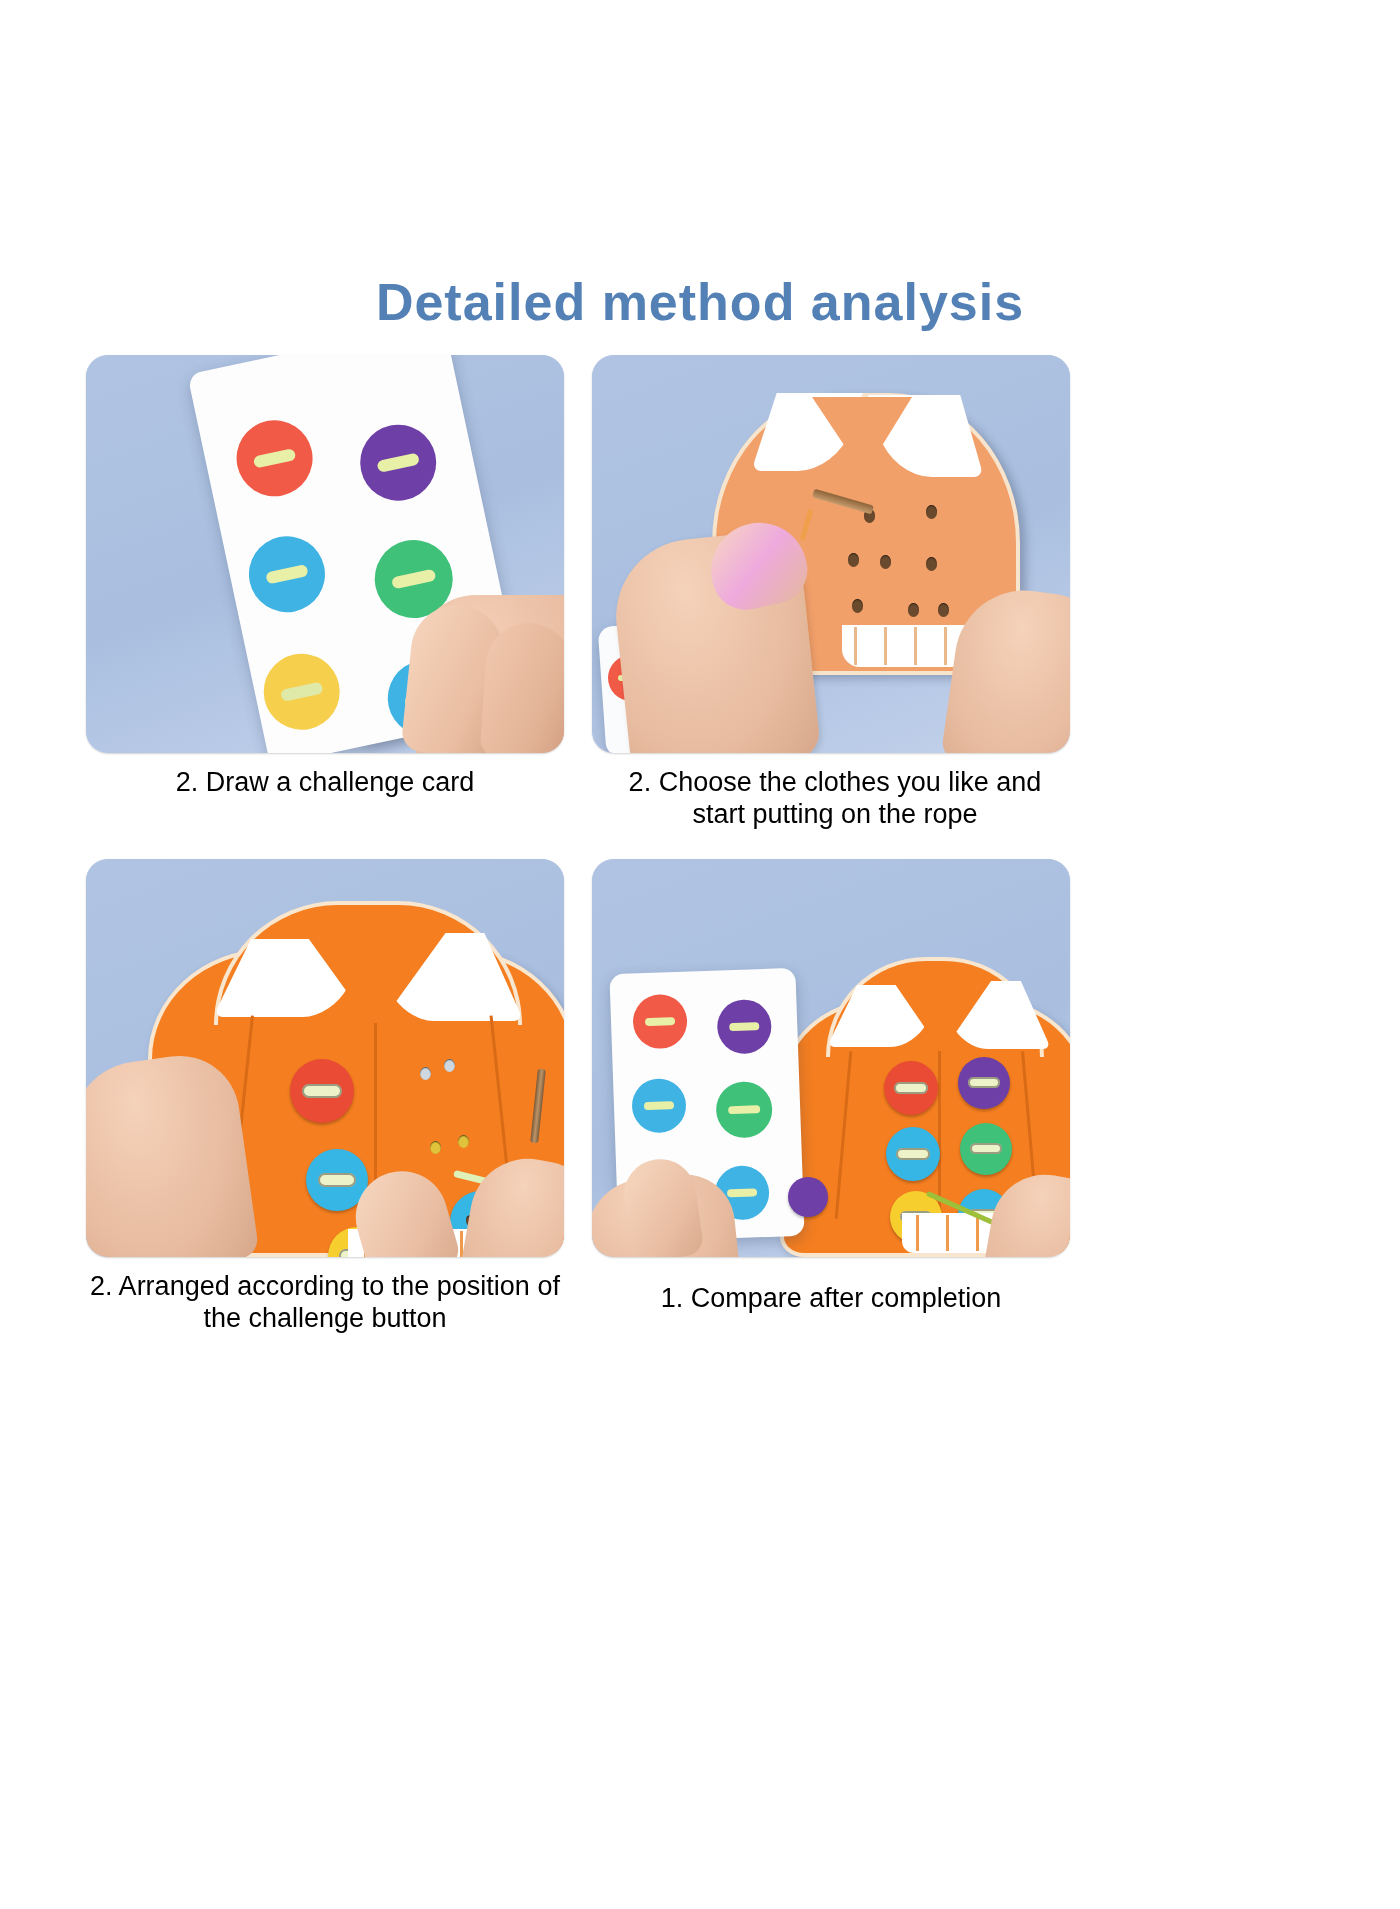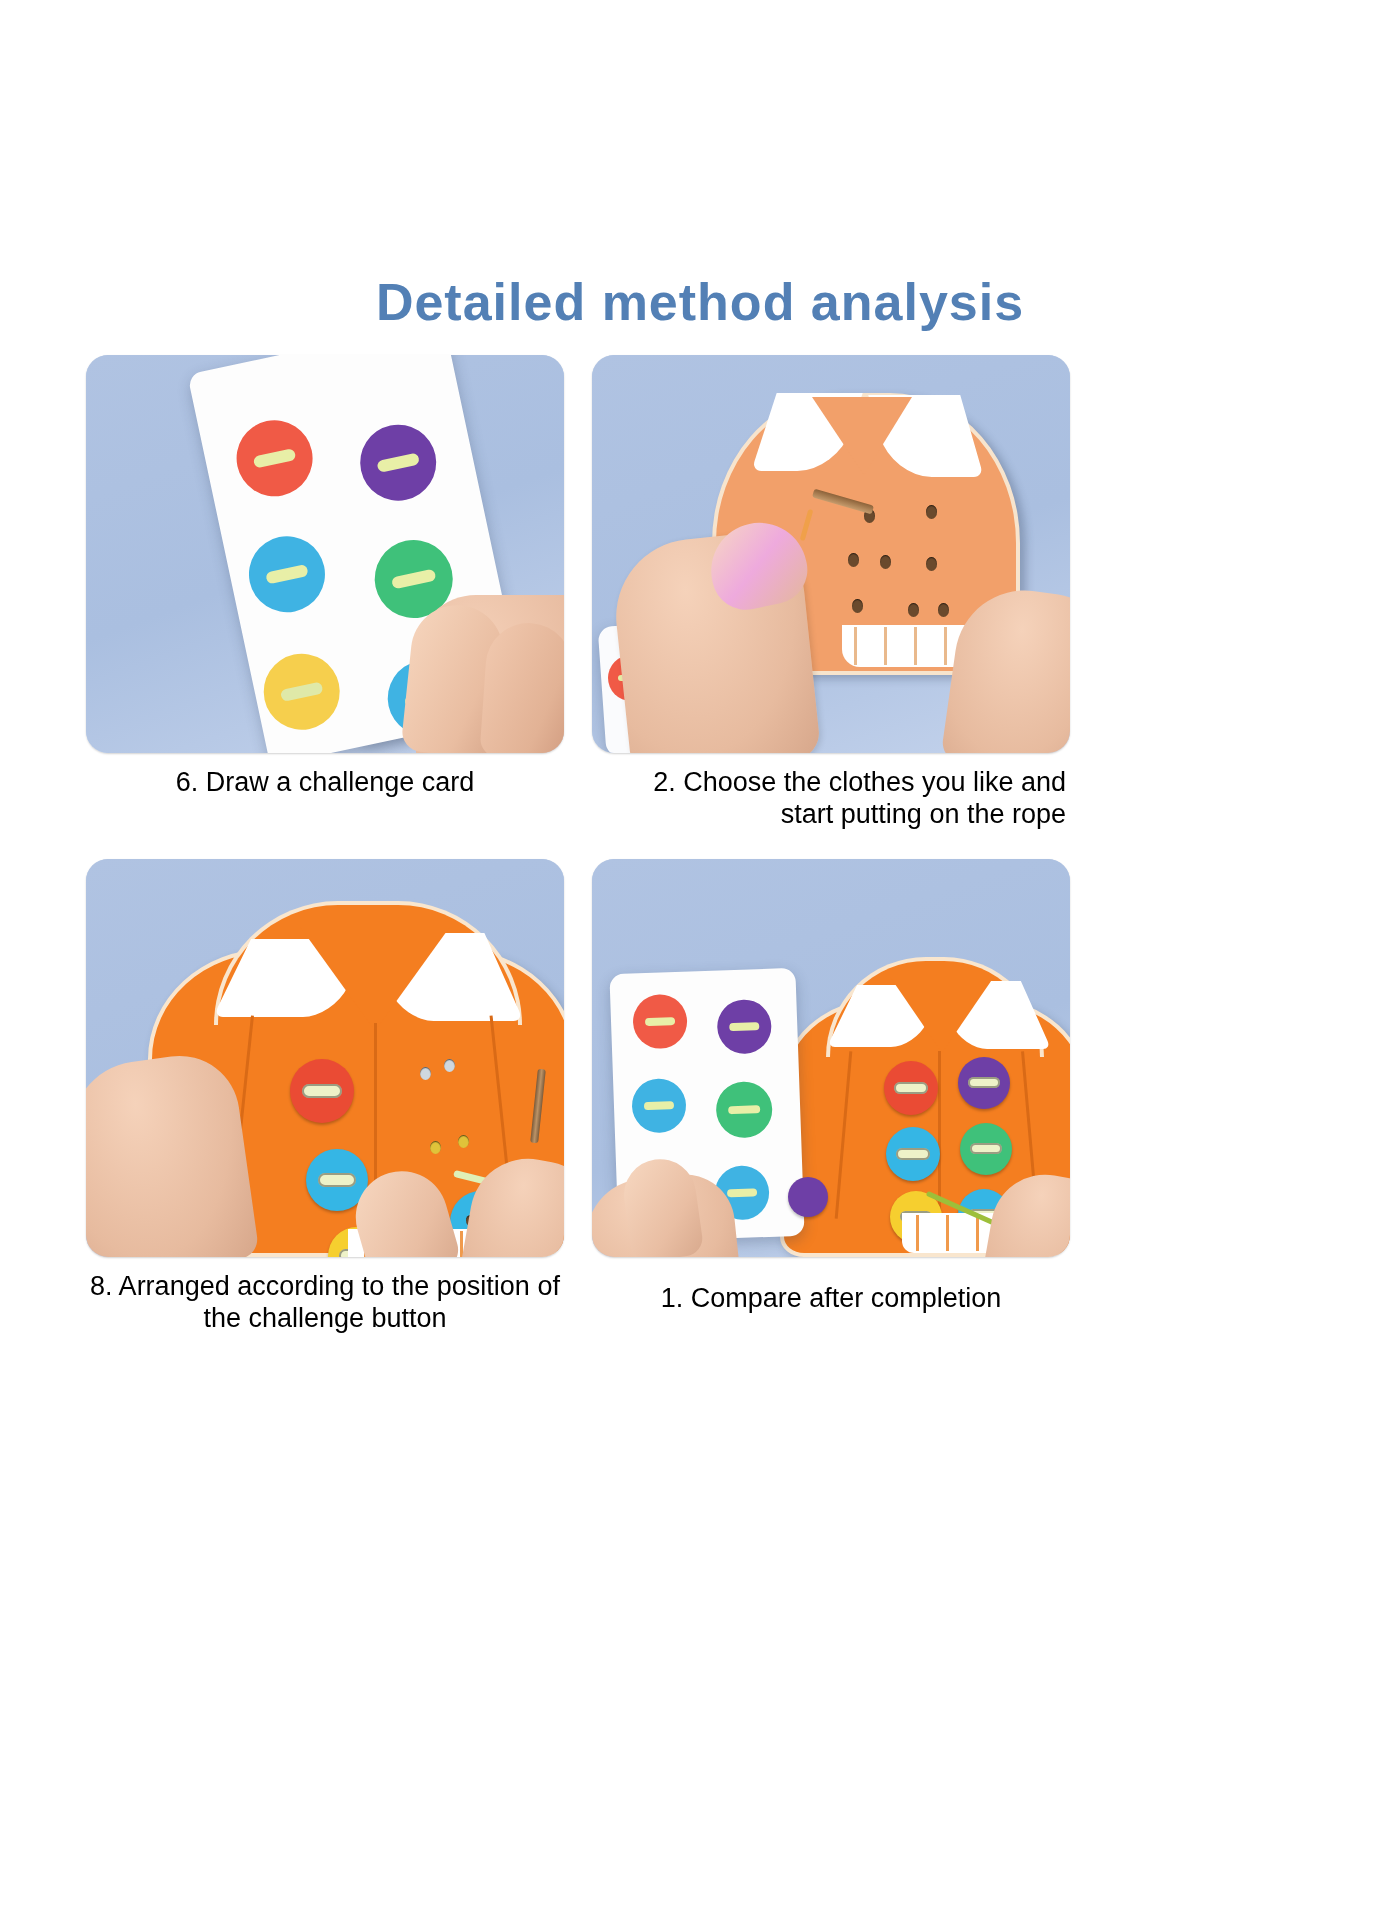--- a/index.html
+++ b/index.html
@@ -54,21 +54,21 @@
   .caption {
     font-family: "Liberation Sans", sans-serif;
     font-size: 27px;
     line-height: 1.18;
     color: #000;
     padding: 14px 4px 20px 4px;
     min-height: 74px;
     box-sizing: border-box;
   }
   .cap-left  { text-align: center; }
-  .cap-r2    { text-align: right; padding-left: 12px; }
+  .cap-r2    { text-align: center; padding-left: 12px; }
   .cap-c3    { text-align: center; }
   .cap-c4    { text-align: center; padding-top: 26px; }
   .finger {
     position: absolute;
     background: linear-gradient(100deg, #f2cbb2 0%, #e5b89d 60%, #d6a58a 100%);
     border-radius: 40px;
   }
 
   
   .card {
@@ -170,21 +170,21 @@
       </div>
 
       <div style="position:absolute;left:330px;top:240px;width:190px;height:200px;
                   background:radial-gradient(ellipse at 30% 25%,#f4d0b8,#e5b79b 70%,#d3a083 100%);
                   border-radius:60px 30px 0 0;"></div>
       <div class="finger" style="left:322px;top:250px;width:92px;height:150px;transform:rotate(6deg);
                   background:linear-gradient(110deg,#f6d5bd,#e9bda1 70%,#d8a88c);border-radius:46px 46px 20px 20px;"></div>
       <div class="finger" style="left:398px;top:268px;width:86px;height:136px;transform:rotate(4deg);
                   background:linear-gradient(110deg,#f1c9af,#e2b295 70%,#d19c80);border-radius:44px 44px 18px 18px;"></div>
     </div>
-    <div class="caption cap-left">6. Draw a challenge card</div>
+    <div class="caption cap-left">2. Draw a challenge card</div>
   </div>
 
   <div class="cell">
     <div class="photo">
       <div style="position:absolute;inset:0;background:linear-gradient(160deg,#b0c3e2 0%,#aabfe0 55%,#c4d3ec 100%);"></div>
 
       <div class="card" style="left:10px;top:268px;width:120px;height:130px;background:#fafbfd;transform:rotate(-4deg);"></div>
       <div class="dot" style="left:16px;top:300px;width:46px;height:46px;background:#f05a46;">
           <i style="background:#e8efa7"></i>
         </div>
@@ -314,21 +314,21 @@
                   background:radial-gradient(ellipse at 40% 20%,#f5d2ba,#e7bb9f 65%,#d6a68a 100%);
                   border-radius:70px 60px 20px 20px;transform:rotate(-8deg);"></div>
 
       <div class="finger" style="left:272px;top:312px;width:92px;height:108px;transform:rotate(-16deg);
                   background:linear-gradient(130deg,#f7d8c1,#e9bea3 65%,#d8a98d);border-radius:48px 48px 22px 22px;"></div>
 
       <div style="position:absolute;left:382px;top:300px;width:120px;height:140px;
                   background:radial-gradient(ellipse at 40% 20%,#f5d2ba,#e7bb9f 65%,#d6a68a 100%);
                   border-radius:58px 48px 18px 18px;transform:rotate(10deg);"></div>
     </div>
-    <div class="caption cap-c3">8. Arranged according to the position of the challenge button</div>
+    <div class="caption cap-c3">2. Arranged according to the position of the challenge button</div>
   </div>
 
   <div class="cell" style="margin-top:8px;">
     <div class="photo">
       <div style="position:absolute;inset:0;background:linear-gradient(160deg,#b0c3e2 0%,#aabfe0 55%,#c4d3ec 100%);"></div>
 
       <div class="jacket" style="left:188px;top:92px;width:300px;height:300px;">
         <div style="position:absolute;left:0;top:48px;width:300px;height:250px;background:#f47e20;
                     border:4px solid #f9e6ce;border-radius:100px 100px 24px 24px / 90px 90px 20px 20px;
                     box-shadow:4px 4px 9px rgba(40,55,80,.25);"></div>

